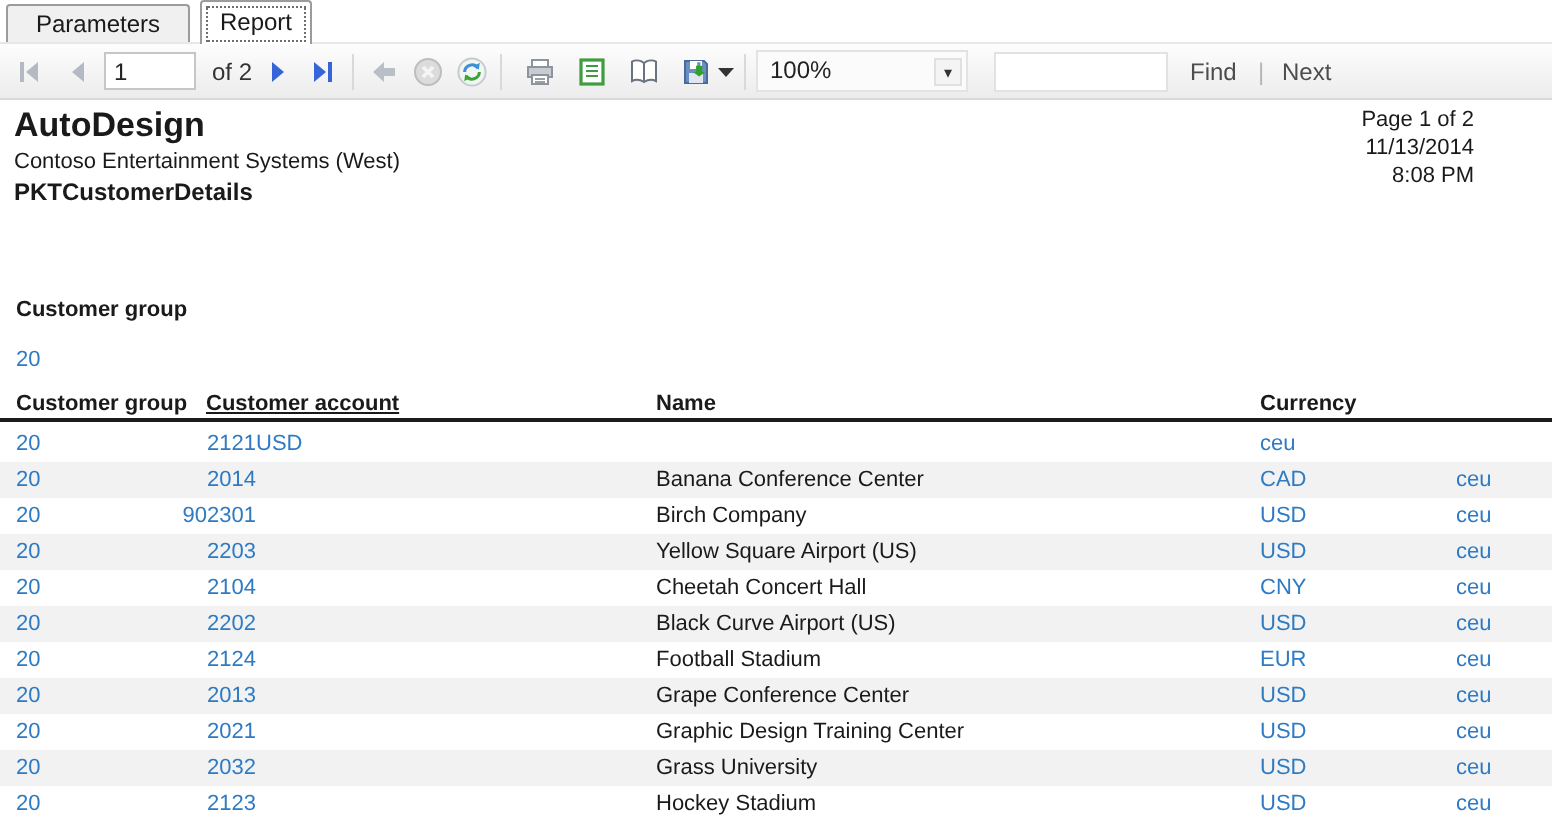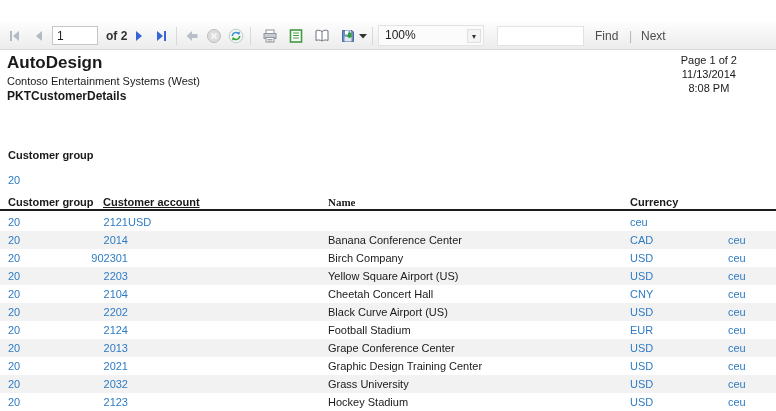--- a/index.html
+++ b/index.html
@@ -18,56 +18,65 @@
   .tab-active { left:100px; top:0; width:56px; height:22px; line-height:20px;
     background:#fff; border:1px solid #9b9b9b; border-bottom:none; border-radius:2px 2px 0 0; z-index:3; }
   .tab-active .focusrect { position:absolute; left:2px; right:2px; top:2px; bottom:1px; border:1px dotted #6e6e6e; pointer-events:none; }
   
   .toolbar { position:absolute; top:22px; left:0; width:776px; height:28px;
     background:linear-gradient(#fdfdfd,#ececec); border-bottom:1px solid #d8d8d8; }
   .tbtn { position:absolute; top:2px; width:22px; height:24px; display:flex; align-items:center; justify-content:center; border-radius:2px; }
   .tsep { position:absolute; top:5px; width:1px; height:18px; background:#d9d9d9; }
   .page-input { position:absolute; left:52px; top:4px; width:46px; height:19px;
     border:1px solid #c6c6c6; font:12px "Liberation Sans", sans-serif; padding:0 4px; color:#222; background:#fff; }
-  .of-label { position:absolute; left:106px; top:0; height:28px; line-height:28px; font-size:12px; color:#333;font-weight:bold; }
+  .of-label { position:absolute; left:106px; top:0; height:28px; line-height:28px; font-size:12px; color:#333; }
   .zoom-combo { position:absolute; left:378px; top:3px; width:106px; height:21px;
     background:#fbfbfb; border:1px solid #e3e3e3; }
   .zoom-combo .zval { position:absolute; left:6px; top:0; line-height:19px; font-size:12px; color:#222; }
   .zoom-combo .caret { position:absolute; right:2px; top:3px; width:14px; height:14px;
     display:flex; align-items:center; justify-content:center; font-size:8px; color:#333; background:#f4f4f4; border:1px solid #e0e0e0; }
   .find-input { position:absolute; left:497px; top:4px; width:87px; height:20px;
     border:1px solid #e2e2e2; background:#fff; font:12px "Liberation Sans", sans-serif; padding:0 4px; }
   .tlink { position:absolute; top:0; height:28px; line-height:28px; font-size:12px; color:#4d4d4d; cursor:pointer; }
   .tlink-sep { position:absolute; top:0; height:28px; line-height:28px; font-size:12px; color:#b5b5b5; }
   .icon16 { width:16px; height:16px; display:block; }
   
   .report { position:absolute; top:50px; left:0; width:776px; height:361px; background:#fff; }
   .r-title { position:absolute; left:7px; top:3px; font-size:17px; font-weight:bold; }
   .r-company { position:absolute; left:7px; top:25px; font-size:11px; }
   .r-rname { position:absolute; left:7px; top:39px; font-size:12px; font-weight:bold; }
-  .r-pageblock { position:absolute; right:39px; top:3px; text-align:center; font-size:11px; line-height:14px; }
+  .r-pageblock { position:absolute; right:39px; top:3px; text-align:right; font-size:11px; line-height:14px; }
   .r-group-label { position:absolute; left:8px; top:99px; font-size:11px; font-weight:bold; }
   .r-group-value { position:absolute; left:8px; top:124px; font-size:11px; color:var(--link,#2e7bc4); cursor:pointer; }
   .thead { position:absolute; left:0; top:144px; width:776px; height:17px; border-bottom:2px solid #1c1c1c; }
   .th { position:absolute; top:2px; font-size:11px; font-weight:bold; white-space:nowrap; }
-  .th-group { left:8px; } .th-account { left:103px;text-decoration:underline; } .th-name { left:328px;font-family:Liberation Serif, serif; } .th-currency { left:630px; }
+  .th-group { left:8px; } .th-account { left:103px;text-decoration:underline; } .th-name { left:328px; } .th-currency { left:630px; }
   .tbody { position:absolute; left:0; top:163px; width:776px; }
   .trow { display:grid; grid-template-columns:60px 68px 502px 98px 48px; height:18px; line-height:18px; font-size:11px; }
   .trow.alt { background:#f2f2f2; }
   .c-group { padding-left:8px; color:var(--link,#2e7bc4); cursor:pointer; }
   .c-account { text-align:right; color:var(--link,#2e7bc4); cursor:pointer; }
   .c-name { padding-left:200px; color:#1a1a1a; white-space:nowrap; }
   .c-currency { color:var(--link,#2e7bc4); cursor:pointer; }
   .c-ext { color:var(--link,#2e7bc4); cursor:pointer; }
 </style>
 </head>
 <body>
 
 <div class="screen">
 
+  <div class="tabstrip">
+    <div class="tab tab-inactive">
+      <span>Parameters</span>
+    </div>
+    <div class="tab tab-active">
+      <span>Report</span>
+      <span class="focusrect"></span>
+    </div>
+  </div>
 
   <div class="toolbar">
     <div class="tbtn" style="left:4px">
       <svg class="icon16" viewBox="0 0 16 16">
         <rect x="3" y="3" width="2" height="10" fill="#b3bac4"></rect>
           <path d="M12 3 L6 8 L12 13 Z" fill="#b3bac4"></path>
       </svg>
     </div>
     <div class="tbtn" style="left:28px">
       <svg class="icon16" viewBox="0 0 16 16">

